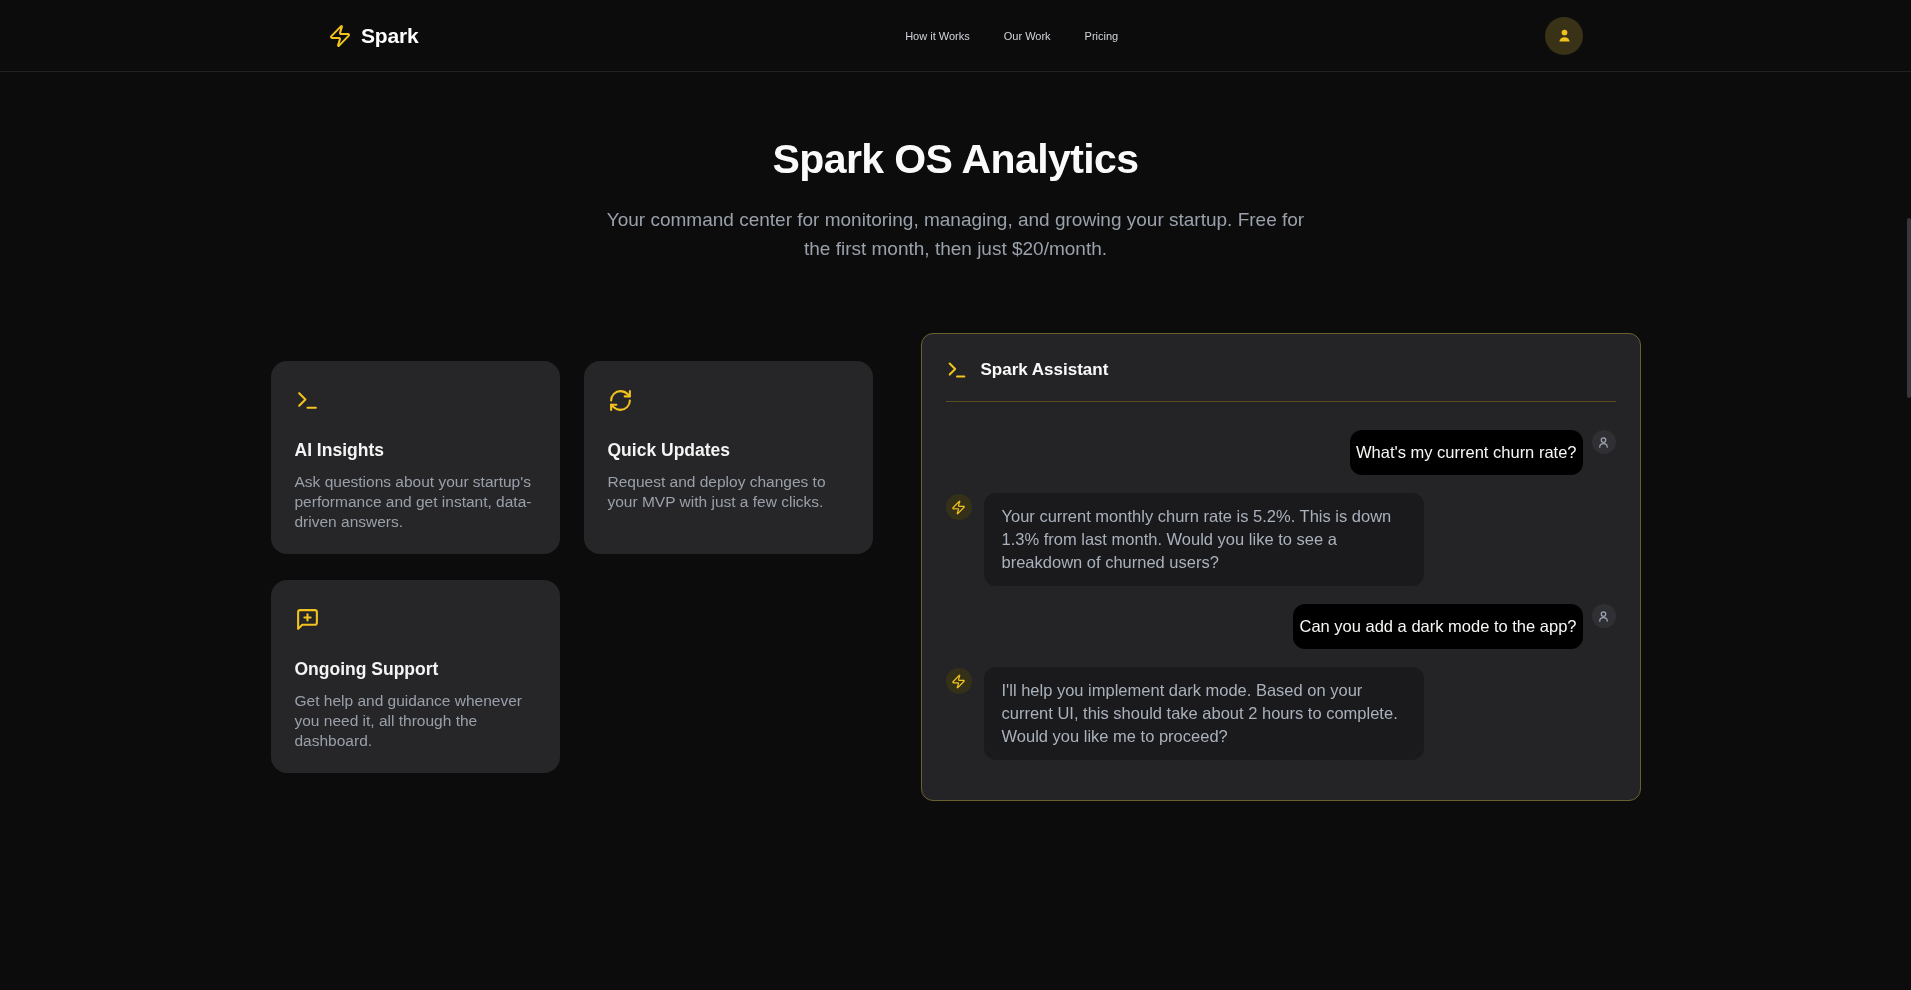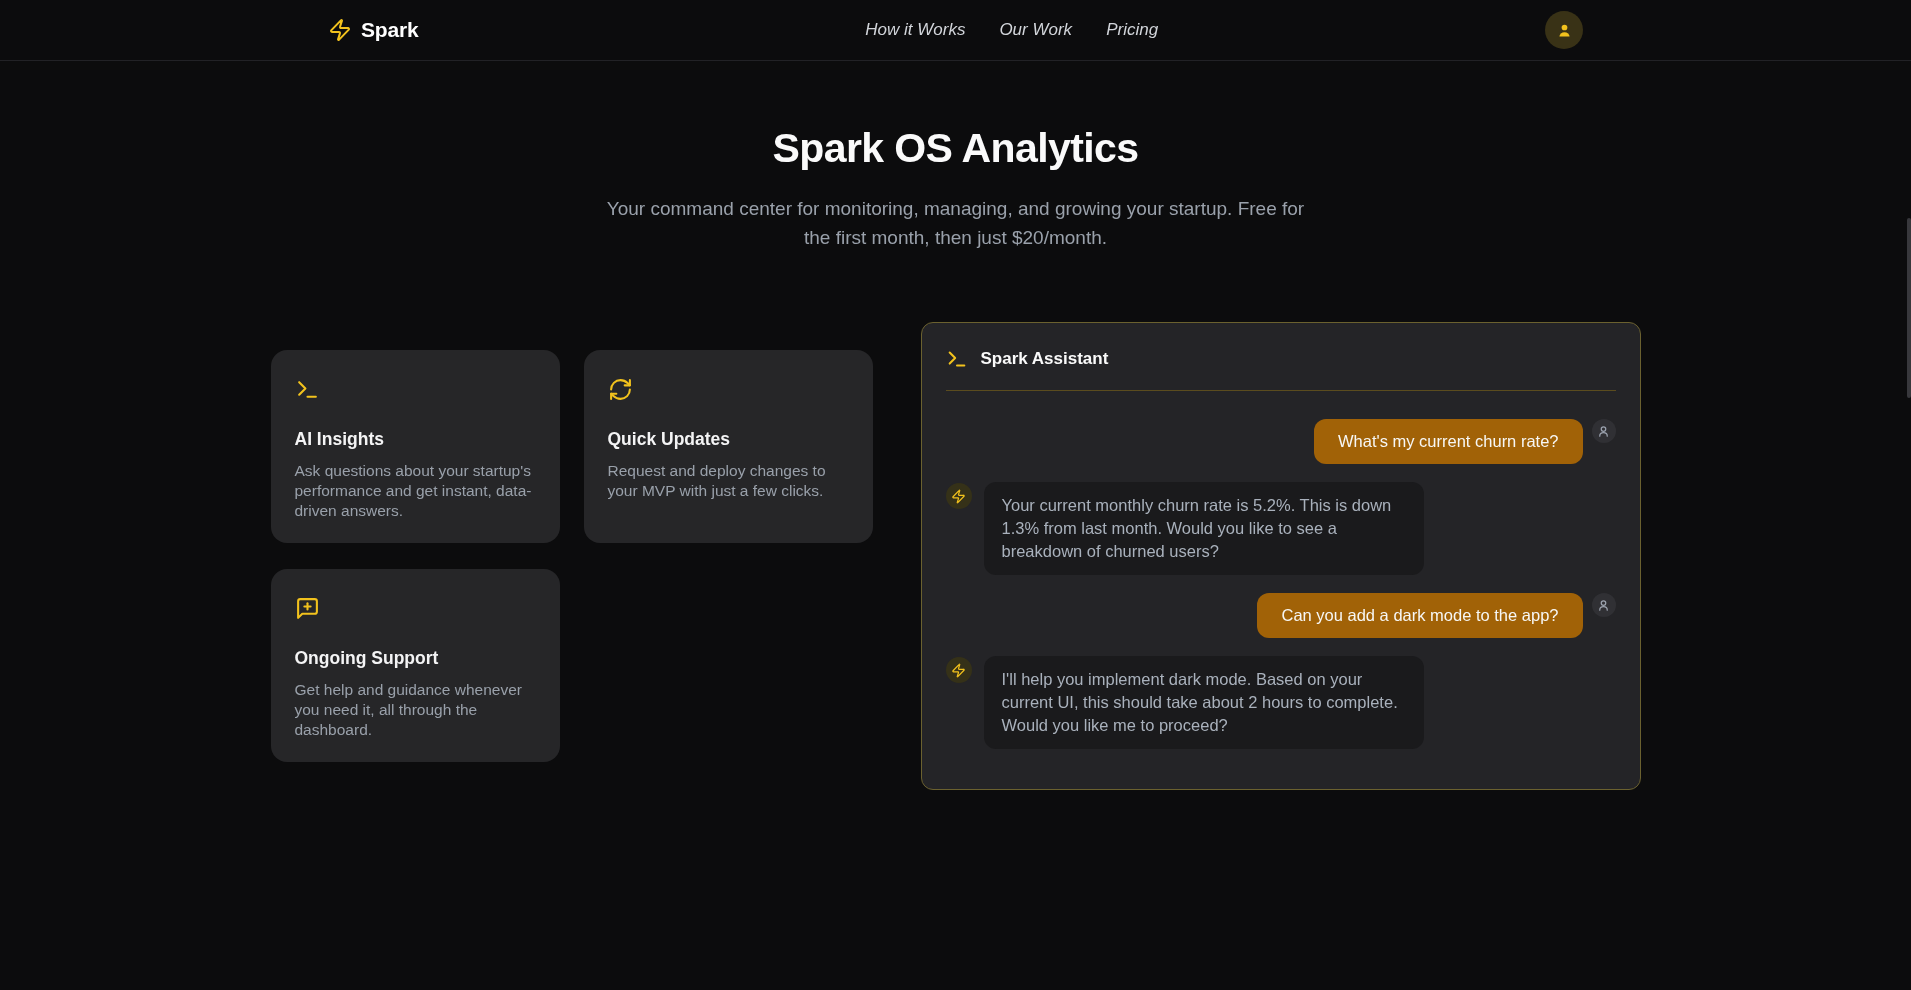--- a/index.html
+++ b/index.html
@@ -5,35 +5,35 @@
   * { margin: 0; padding: 0; box-sizing: border-box; }
   html, body { background: #0c0c0d; }
   body {
     width: 1911px; height: 990px;
     font-family: "Liberation Sans", sans-serif;
     color: #fff; overflow: hidden; position: relative;
   }
 
   
   .navbar {
-    height: 61px;
+    height: 72px;
     border-bottom: 1px solid #222226;
     display: flex; align-items: center;
   }
   .nav-inner {
     width: 1255px; margin: 0 auto;
     display: flex; align-items: center;
   }
   .brand { display: flex; align-items: center; gap: 9px; cursor: pointer; }
   .brand-name { font-size: 21px; font-weight: bold; letter-spacing: -0.2px; }
   .nav-links {
     flex: 1; display: flex; justify-content: center; align-items: center;
     gap: 34px; margin-left: 60px;
   }
-  .nav-link { font-size: 17px; color: #d2d5da; cursor: pointer; font-style: italic; }
+  .nav-link { font-size: 11px; color: #d2d5da; cursor: pointer; }
   .avatar-btn {
     width: 38px; height: 38px; border-radius: 50%;
     background: #393216; border: none; cursor: pointer;
     display: flex; align-items: center; justify-content: center;
   }
 
   
   .hero { margin-top: 64px; text-align: center; }
   .hero-title { font-size: 41px; font-weight: bold; letter-spacing: -0.6px; color: #fafafa; }
   .hero-sub {
@@ -76,22 +76,22 @@
     padding: 28px 24px 40px;
     display: flex; flex-direction: column; gap: 18px;
   }
   .msg-row { display: flex; align-items: flex-start; }
   .msg-row.user { justify-content: flex-end; gap: 9px; }
   .msg-row.assistant { gap: 12px; }
   .bubble {
     border-radius: 12px; font-size: 16.5px; line-height: 23px;
   }
   .bubble.user {
-    background: #a16207; color: #f7f7f5;
-    padding: 11px 24px; max-width: 420px;
+    background: #000000; color: #f7f7f5;
+    padding: 11px 6px; max-width: 420px;
   }
   .bubble.assistant {
     background: #1a1a1c; color: #a9b1bc;
     padding: 12px 18px; max-width: 440px;
   }
   .chat-avatar {
     flex: 0 0 auto; border-radius: 50%;
     display: flex; align-items: center; justify-content: center;
   }
   .chat-avatar.user-av { width: 24px; height: 24px; background: #303034; }

